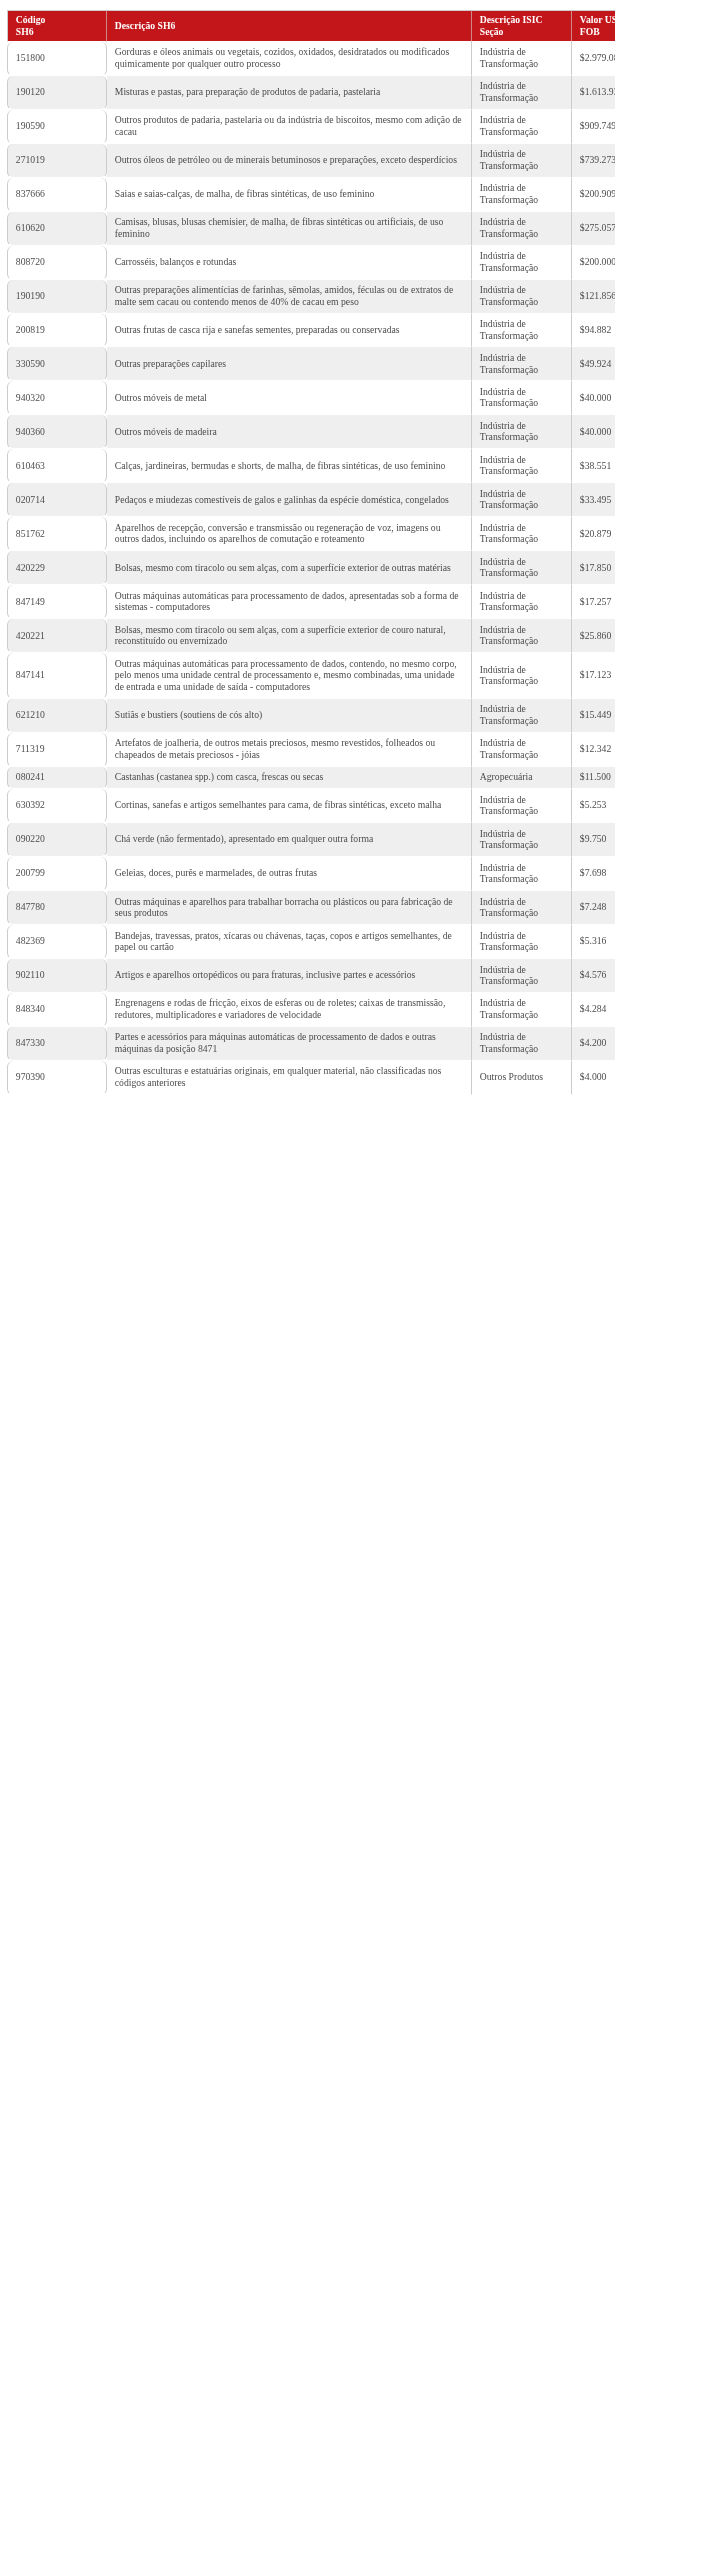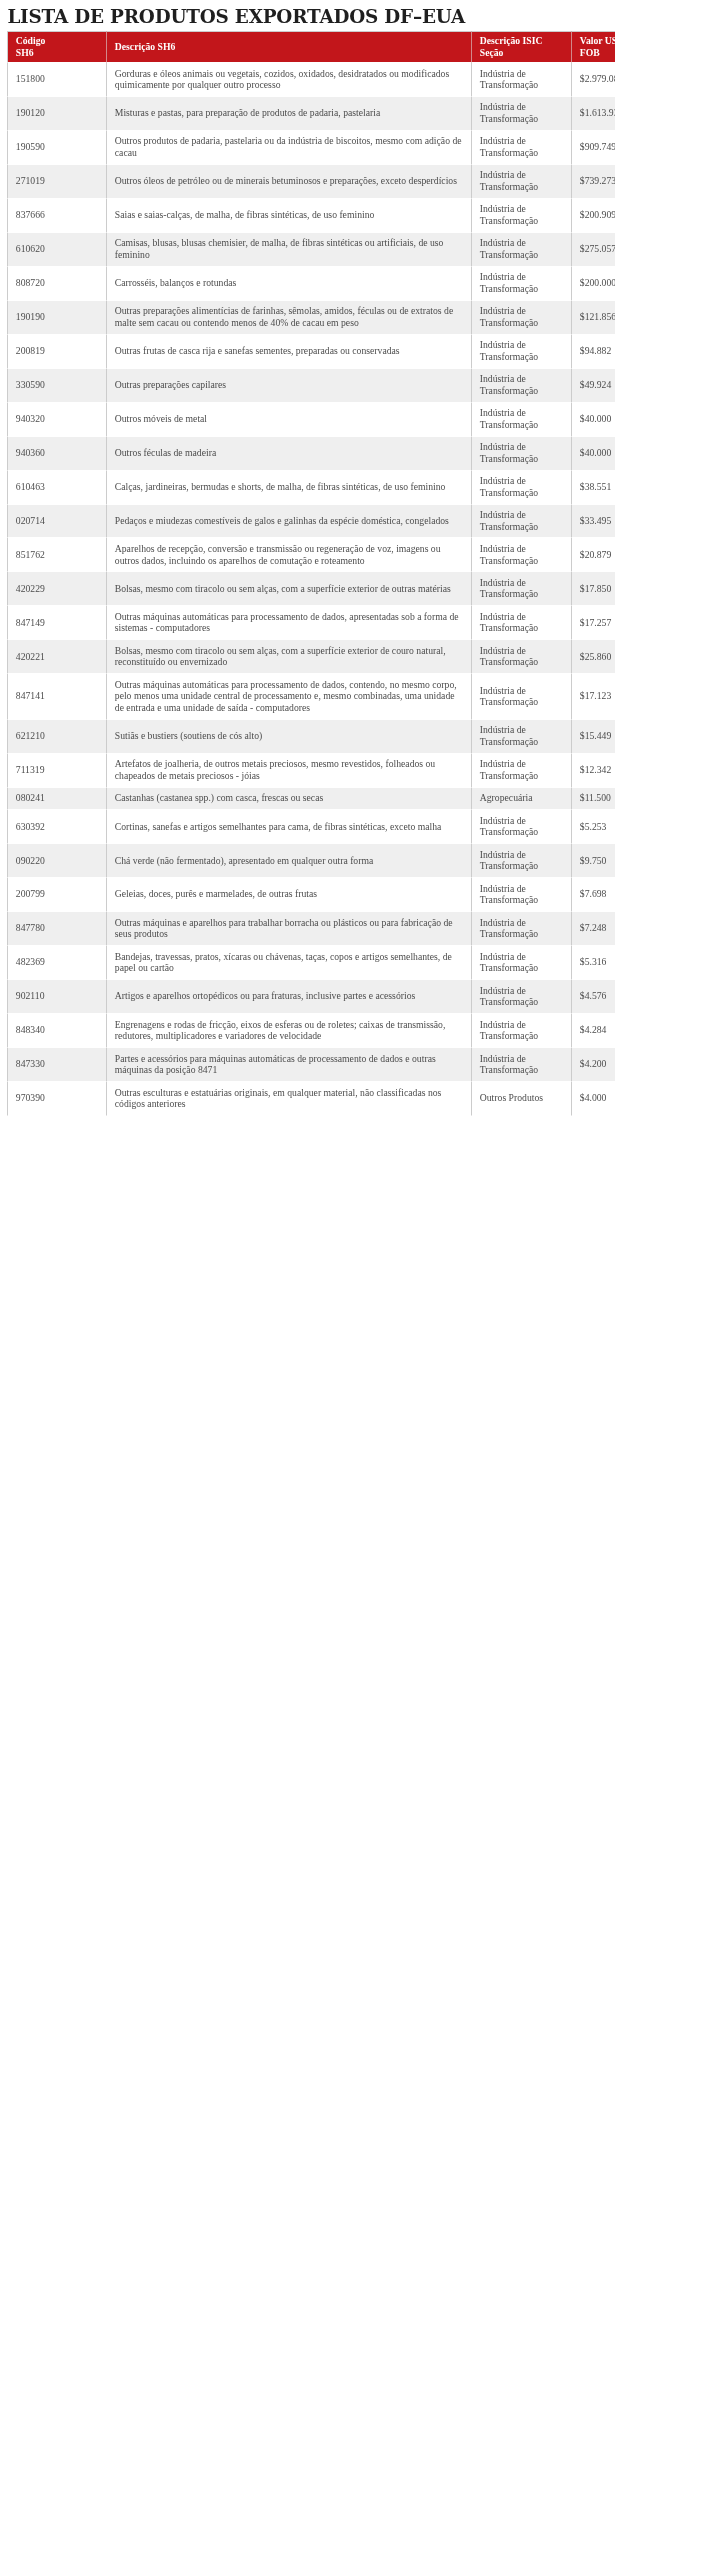--- a/index.html
+++ b/index.html
@@ -65,30 +65,29 @@
 
   td {
     padding: 4.6px 7.4px 5.5px 7.4px;
     line-height: 1.18;
     vertical-align: middle;
     border-right: 0.9px solid #cccccc;
     border-bottom: 1.8px solid #ffffff;
     background: #ffffff;
     word-wrap: break-word;
   }
-  td:first-child { border-left: 0.9px solid #cccccc; }
+  td:first-child { border-left: 0.9px solid #cccccc; border-radius: 6px; }
   tbody tr:nth-child(even) td { background: #efefef; }
   td.cell-isic, td.cell-tax { white-space: pre-line; }
   .filler { width: 708px; }
 </style>
 </head>
 <body>
 
 <div class="page">
-  <h1 class="page-title">LISTA DE PRODUTOS EXPORTADOS DF–EUA</h1>
 
   <div class="table-viewport">
     <table class="products">
       <colgroup>
         <col class="c-code">
         <col class="c-desc">
         <col class="c-isic">
         <col class="c-value">
         <col class="c-tax">
       </colgroup>
@@ -189,21 +188,21 @@
             <td class="cell-code">940320</td>
             <td class="cell-desc">Outros móveis de metal</td>
             <td class="cell-isic">Indústria de
 Transformação</td>
             <td class="cell-value">$40.000</td>
             <td class="cell-tax">Isento para Artigos
 de aeronaves civis</td>
           </tr>
           <tr>
             <td class="cell-code">940360</td>
-            <td class="cell-desc">Outros féculas de madeira</td>
+            <td class="cell-desc">Outros móveis de madeira</td>
             <td class="cell-isic">Indústria de
 Transformação</td>
             <td class="cell-value">$40.000</td>
             <td class="cell-tax"></td>
           </tr>
           <tr>
             <td class="cell-code">610463</td>
             <td class="cell-desc">Calças, jardineiras, bermudas e shorts, de malha, de fibras sintéticas, de uso feminino</td>
             <td class="cell-isic">Indústria de
 Transformação</td>

